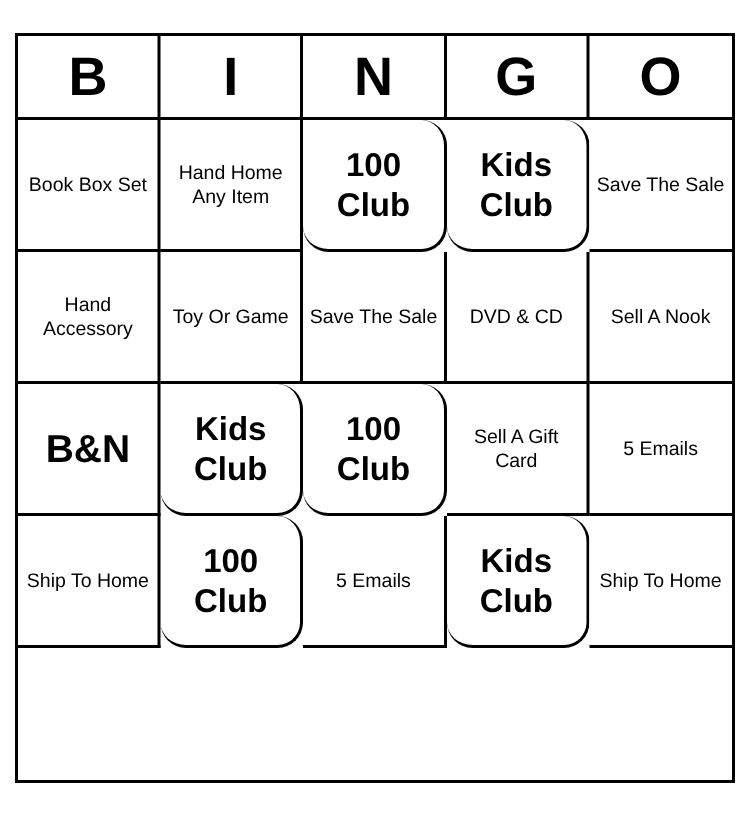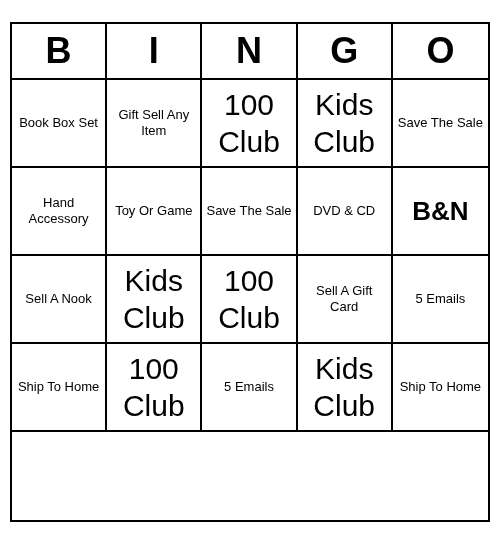--- a/index.html
+++ b/index.html
@@ -49,51 +49,52 @@
       font-size: 13px;
       line-height: 1.25;
     }
     .bingo-cell:nth-child(5n) {
       border-right: none;
     }
     .bingo-cell:nth-child(n+21) {
       border-bottom: none;
     }
     .bingo-cell.large-text {
-      font-size: 30px;
-      font-weight: normal;
+      font-size: 22px;
+      font-weight: bold;
+      border-radius: 17px;
     }
     .bingo-cell.xl-text {
       font-size: 26px;
       font-weight: bold;
     }
   </style>
 </head>
 <body>
 
 <div class="bingo-card">
   <div class="bingo-header">
   <div class="bingo-header-cell">B</div>
       <div class="bingo-header-cell">I</div>
       <div class="bingo-header-cell">N</div>
       <div class="bingo-header-cell">G</div>
       <div class="bingo-header-cell">O</div>
     </div>
   <div class="bingo-grid">
   <div class="bingo-cell">Book Box Set</div>
-      <div class="bingo-cell">Gift Sell Any Item</div>
+      <div class="bingo-cell">Hand Home Any Item</div>
       <div class="bingo-cell large-text">100 Club</div>
       <div class="bingo-cell large-text">Kids Club</div>
       <div class="bingo-cell">Save The Sale</div>
       <div class="bingo-cell">Hand Accessory</div>
       <div class="bingo-cell">Toy Or Game</div>
       <div class="bingo-cell">Save The Sale</div>
       <div class="bingo-cell">DVD &amp; CD</div>
+      <div class="bingo-cell">Sell A Nook</div>
       <div class="bingo-cell xl-text">B&amp;N</div>
-      <div class="bingo-cell">Sell A Nook</div>
       <div class="bingo-cell large-text">Kids Club</div>
       <div class="bingo-cell large-text">100 Club</div>
       <div class="bingo-cell">Sell A Gift Card</div>
       <div class="bingo-cell">5 Emails</div>
       <div class="bingo-cell">Ship To Home</div>
       <div class="bingo-cell large-text">100 Club</div>
       <div class="bingo-cell">5 Emails</div>
       <div class="bingo-cell large-text">Kids Club</div>
       <div class="bingo-cell">Ship To Home</div>
     </div>

